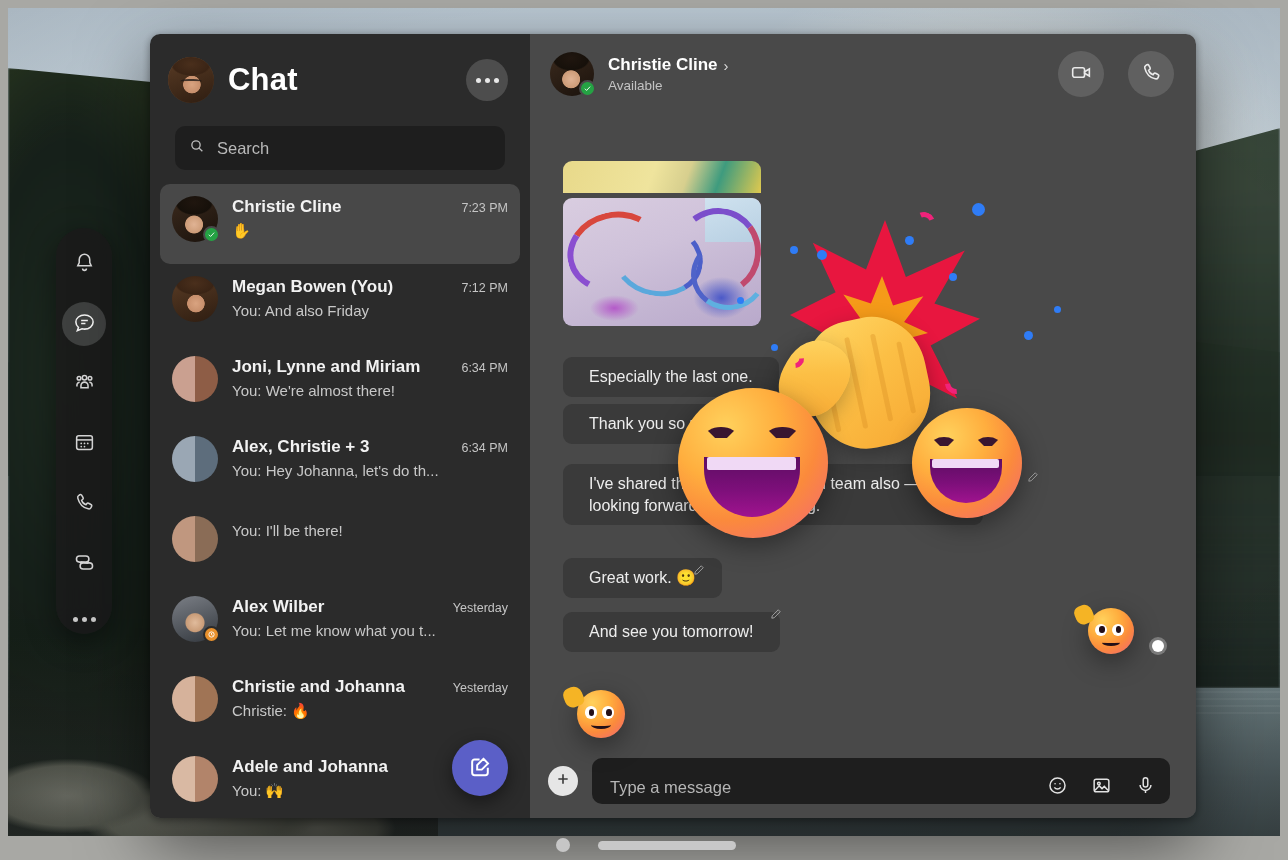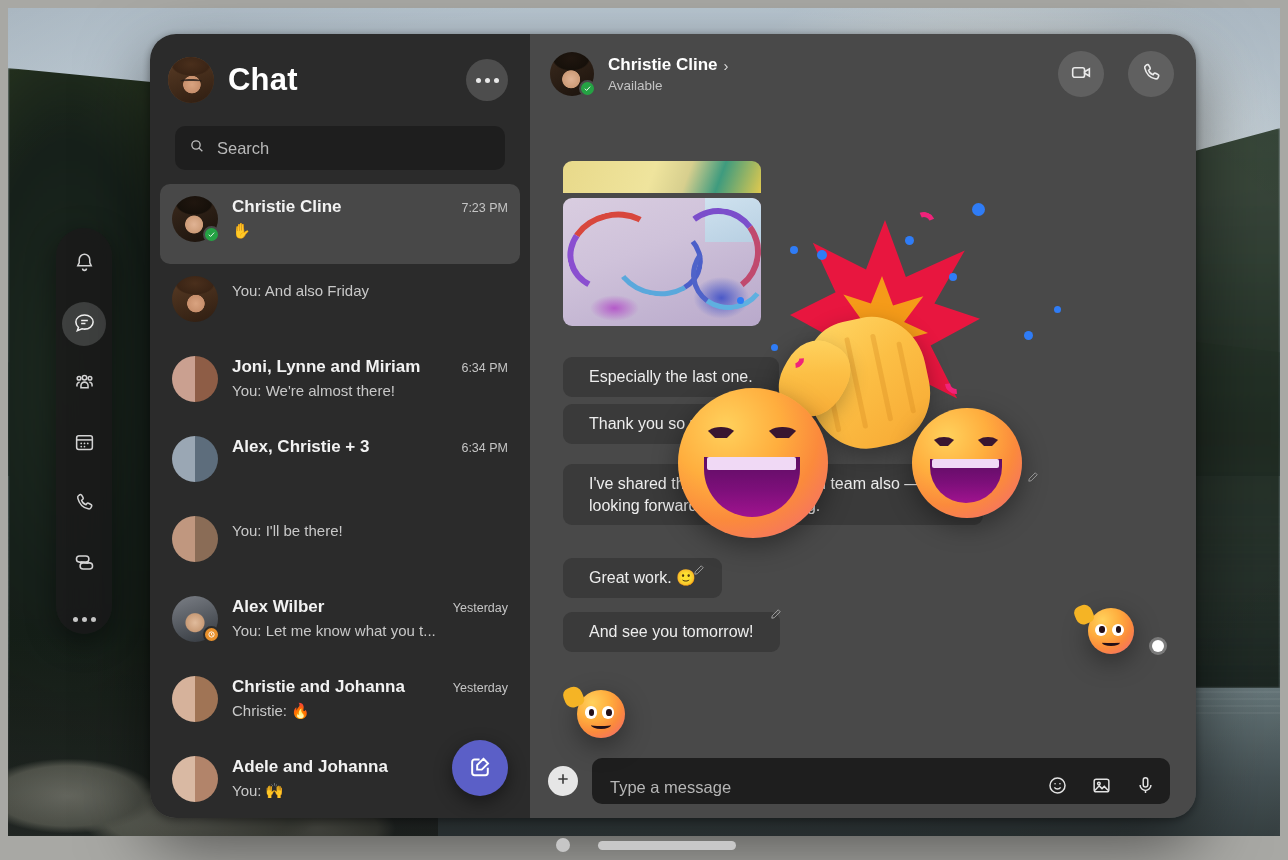--- a/index.html
+++ b/index.html
@@ -95,21 +95,21 @@
   .rail-btn.selected{ background:rgba(255,255,255,.16); }
   .rail-btn svg{ width:23px; height:23px; stroke:#d6d6d6; fill:none; stroke-width:1.6; }
   .rail-btn.selected svg{ stroke:#f2f2f2; }
   #rail-more{ margin-top:2px; display:flex; gap:4px; align-items:center; justify-content:center;
     width:44px; height:30px; cursor:pointer;}
   #rail-more i{ width:5px;height:5px;border-radius:50%;background:#c9c9c9;display:block;}
 
   
   #window{
     position:absolute; left:150px; top:34px; width:1046px; height:784px;
-    border-radius:26px; overflow:hidden;
+    border-radius:10px; overflow:hidden;
     box-shadow:0 26px 70px rgba(0,0,0,.55), 0 2px 8px rgba(0,0,0,.4);
     display:flex;
   }
 
   
   #sidebar{
     width:380px; height:100%; background:#2b2b2b; position:relative;
     flex:0 0 380px;
   }
   #sidebar-header{
@@ -419,20 +419,24 @@
               <span class="ci-time">7:23 PM</span>
             </div>
             <div class="ci-prev">✋</div>
           </div>
         </div>
         <div class="chat-item">
           <div class="ci-avatar">
             <div class="img" style="background: radial-gradient(13px at 52% 60%, rgb(217, 163, 128) 0%, rgb(199, 143, 108) 65%, rgba(199, 143, 108, 0) 70%), radial-gradient(26px 15px at 50% 16%, rgb(74, 47, 28) 0%, rgb(58, 36, 21) 70%, rgba(58, 36, 21, 0) 78%), linear-gradient(160deg, rgb(90, 60, 37), rgb(46, 29, 17));"></div>
           </div>
           <div class="ci-body">
+            <div class="ci-top">
+              <span class="ci-name">Megan Bowen (You)</span>
+              <span class="ci-time">7:12 PM</span>
+            </div>
             <div class="ci-prev">You: And also Friday</div>
           </div>
         </div>
         <div class="chat-item">
           <div class="ci-avatar">
             <div class="img" style="background: linear-gradient(90deg, rgb(202, 160, 144) 0%, rgb(202, 160, 144) 50%, rgb(142, 93, 70) 50%, rgb(142, 93, 70) 100%), linear-gradient(rgb(216, 183, 160), rgb(106, 68, 48));"></div>
           </div>
           <div class="ci-body">
             <div class="ci-top">
               <span class="ci-name">Joni, Lynne and Miriam</span>
@@ -443,20 +447,21 @@
         </div>
         <div class="chat-item">
           <div class="ci-avatar">
             <div class="img" style="background: linear-gradient(90deg, rgb(154, 167, 180) 0%, rgb(154, 167, 180) 50%, rgb(93, 109, 124) 50%, rgb(93, 109, 124) 100%), linear-gradient(rgb(183, 194, 204), rgb(68, 80, 92));"></div>
           </div>
           <div class="ci-body">
             <div class="ci-top">
               <span class="ci-name">Alex, Christie + 3</span>
               <span class="ci-time">6:34 PM</span>
             </div>
+            <div class="ci-prev">You: Hey Johanna, let's do th...</div>
           </div>
         </div>
         <div class="chat-item">
           <div class="ci-avatar">
             <div class="img" style="background: linear-gradient(90deg, rgb(192, 151, 127) 0%, rgb(192, 151, 127) 50%, rgb(138, 108, 86) 50%, rgb(138, 108, 86) 100%), linear-gradient(rgb(211, 174, 148), rgb(94, 69, 51));"></div>
           </div>
           <div class="ci-body">
             <div class="ci-prev">You: I'll be there!</div>
           </div>
         </div>

